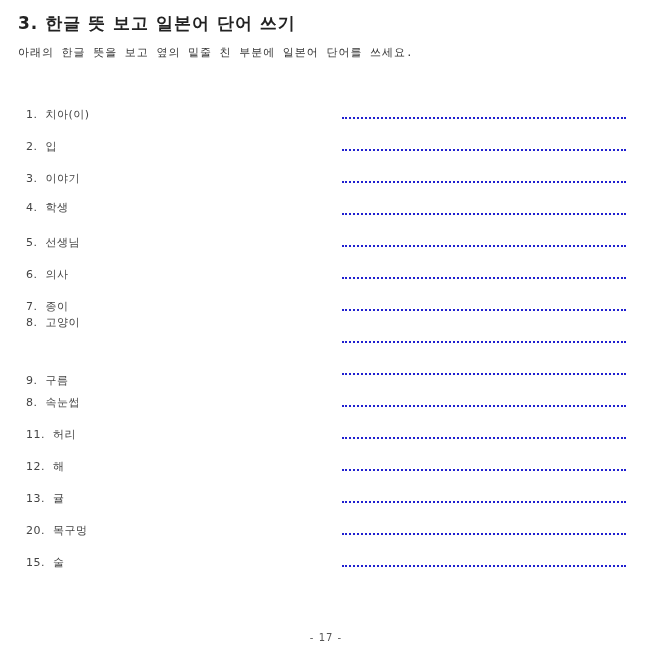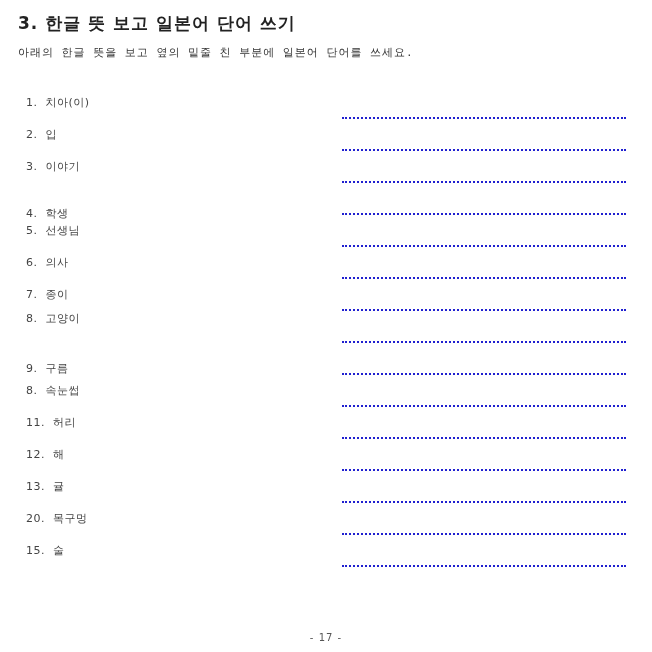--- a/index.html
+++ b/index.html
@@ -2,21 +2,21 @@
 <html><head>
 <meta charset="utf-8">
 <style>
   html, body { margin: 0; padding: 0; background: #ffffff; }
   body { width: 652px; height: 652px; position: relative; overflow: hidden;
          font-family: "DejaVu Sans", "Liberation Sans", sans-serif; color: #333; }
   .title { position: absolute; left: 18px; top: 12px; font-size: 17px; font-weight: bold;
            color: #222; letter-spacing: 1px; }
   .instruction { position: absolute; left: 18px; top: 45px; font-size: 11px; color: #333;
                  letter-spacing: 1px; font-family: Liberation Mono, monospace; }
-  .item { position: absolute; left: 26px; font-size: 11px; color: #444; letter-spacing: 0.5px; }
+  .item { position: absolute; left: 26px; font-size: 11px; color: #444; letter-spacing: 0.5px; margin-top: 12px; }
   .item .num { margin-right: 8px; }
   .line { position: absolute; left: 342px; width: 284px; height: 0;
           border-top: 2px dotted #2020d0; }
   .page-number { position: absolute; left: 0; width: 652px; top: 632px; text-align: center;
                  font-size: 10px; color: #555; letter-spacing: 1px; }
 </style>
 </head>
 <body>
 
 <div class="title">3. 한글 뜻 보고 일본어 단어 쓰기</div>
@@ -25,33 +25,33 @@
 <div>
   <div class="item" style="top:95px"><span class="num">1.</span><span>치아(이)</span></div>
   <div class="line" style="top:117px"></div>
 
   <div class="item" style="top:127px"><span class="num">2.</span><span>입</span></div>
   <div class="line" style="top:149px"></div>
 
   <div class="item" style="top:159px"><span class="num">3.</span><span>이야기</span></div>
   <div class="line" style="top:181px"></div>
 
-  <div class="item" style="top:206px"><span class="num">4.</span><span>학생</span></div>
+  <div class="item" style="top:188px"><span class="num">4.</span><span>학생</span></div>
   <div class="line" style="top:213px"></div>
 
   <div class="item" style="top:223px"><span class="num">5.</span><span>선생님</span></div>
   <div class="line" style="top:245px"></div>
 
   <div class="item" style="top:255px"><span class="num">6.</span><span>의사</span></div>
   <div class="line" style="top:277px"></div>
 
   <div class="item" style="top:287px"><span class="num">7.</span><span>종이</span></div>
   <div class="line" style="top:309px"></div>
 
-  <div class="item" style="top:311px"><span class="num">8.</span><span>고양이</span></div>
+  <div class="item" style="top:303px"><span class="num">8.</span><span>고양이</span></div>
   <div class="line" style="top:341px"></div>
 
   <div class="item" style="top:361px"><span class="num">9.</span><span>구름</span></div>
   <div class="line" style="top:373px"></div>
 
   <div class="item" style="top:383px"><span class="num">8.</span><span>속눈썹</span></div>
   <div class="line" style="top:405px"></div>
 
   <div class="item" style="top:415px"><span class="num">11.</span><span>허리</span></div>
   <div class="line" style="top:437px"></div>

